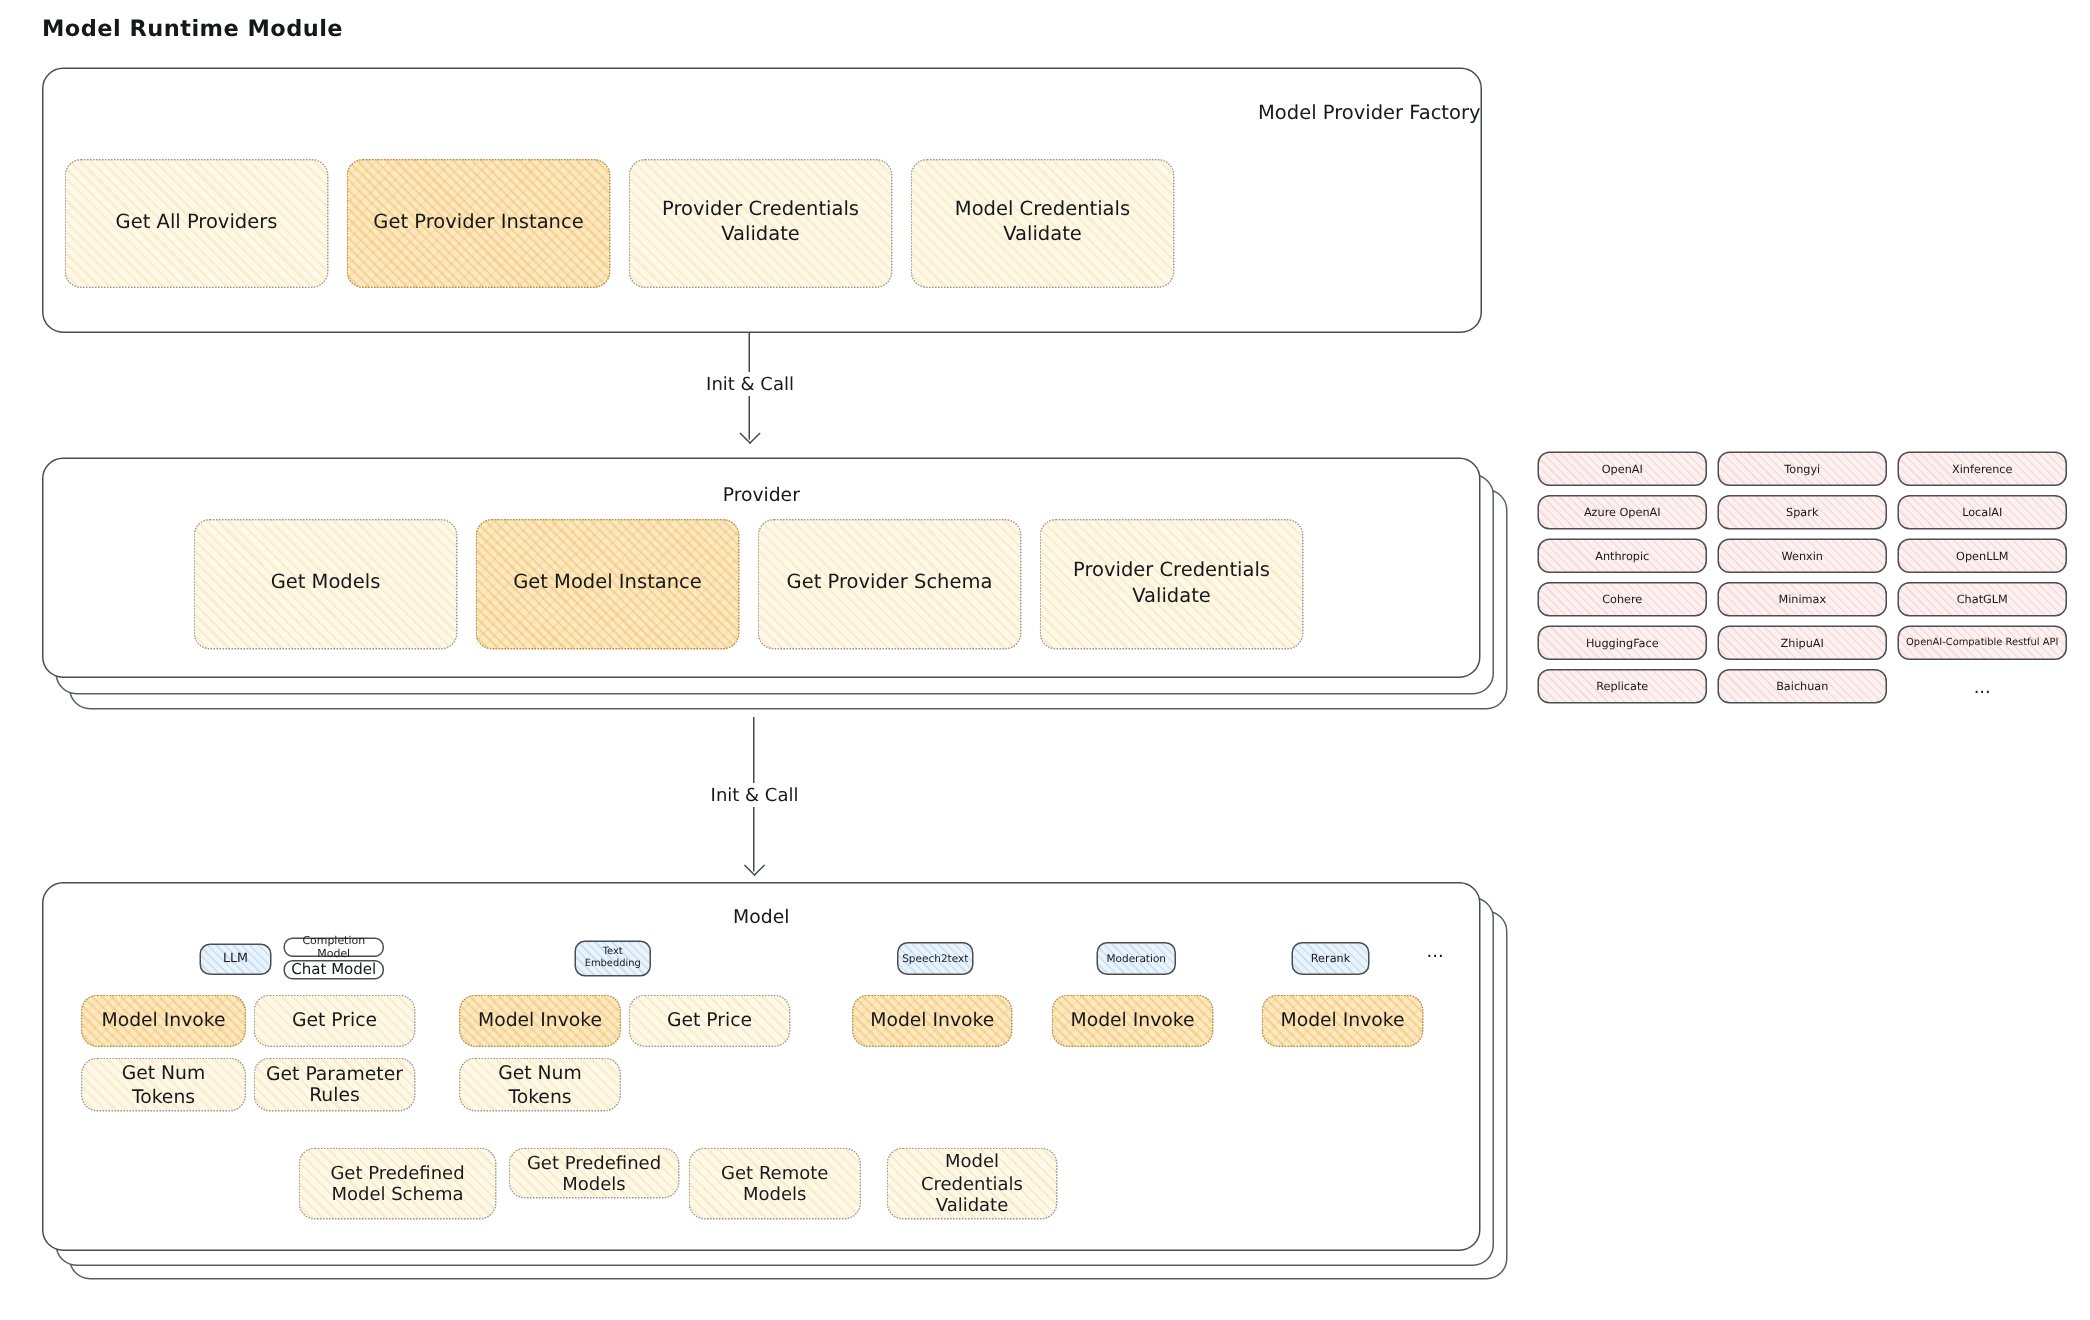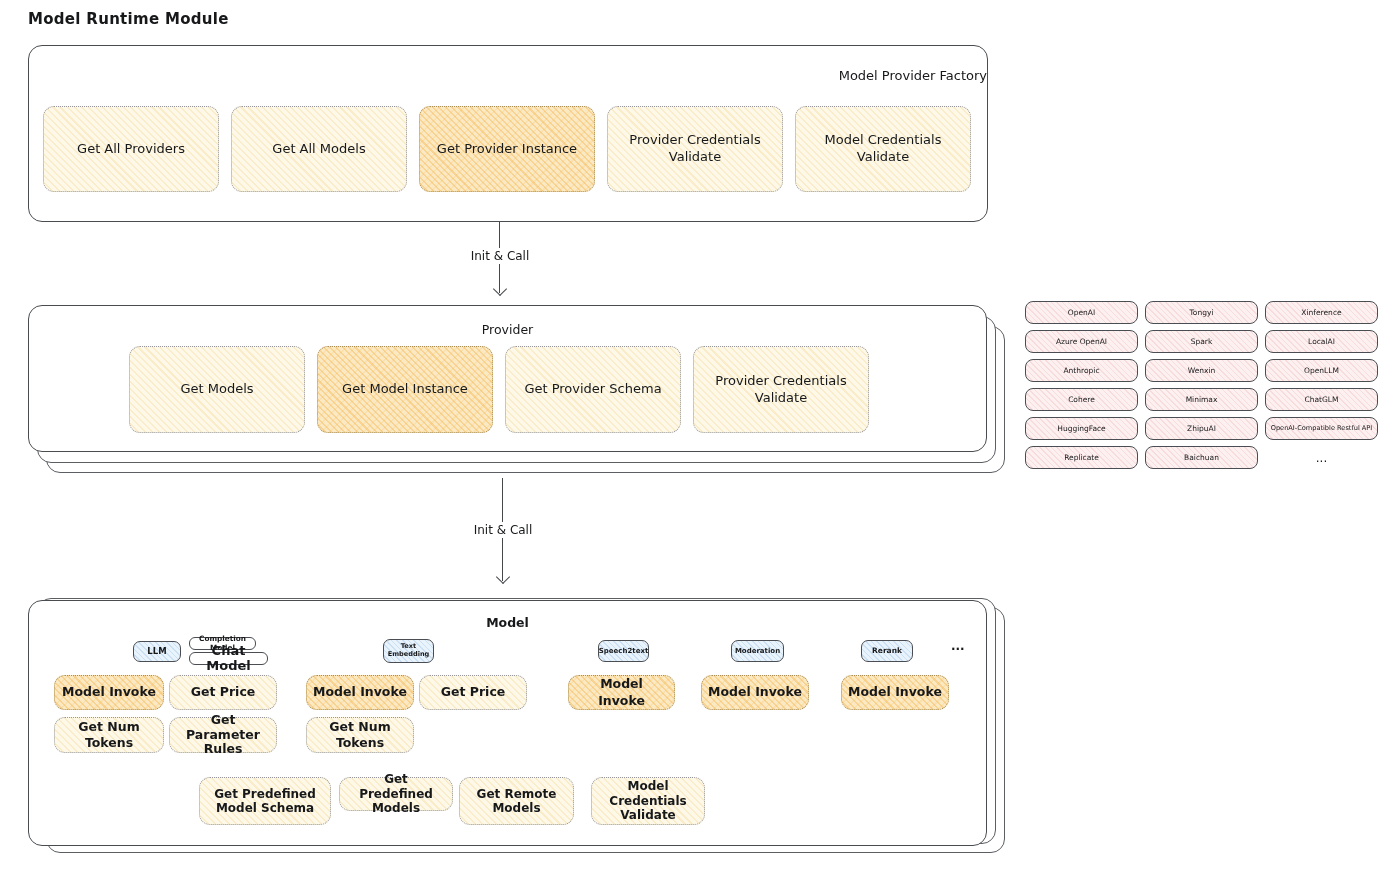--- a/index.html
+++ b/index.html
@@ -83,21 +83,20 @@
 <body>
 
 <div class="canvas">
 
   <div class="diagram-title">Model Runtime Module</div>
 
   <section class="bigbox" style="left:28px;top:45px;width:958px;height:175px;">
     <div class="bigbox-title" style="top:22px;text-align:right;">Model Provider Factory</div>
     <div class="factory-row">
       <div class="node fill-yellow">Get All Providers</div>
-      <div class="node fill-yellow">Get All Models</div>
       <div class="node fill-orange">Get Provider Instance</div>
       <div class="node fill-yellow">Provider Credentials Validate</div>
       <div class="node fill-yellow">Model Credentials Validate</div>
     </div>
   </section>
 
   <div class="arrow" style="left:499px;top:222px;height:71px;">
     <span class="arrow-label" style="top:26px;">Init &amp; Call</span>
   </div>
 
@@ -133,26 +132,26 @@
     <div class="chip">Baichuan</div>
     <div class="more-cell">...</div>
   </div>
 
   <div class="arrow" style="left:502px;top:478px;height:103px;">
     <span class="arrow-label" style="top:44px;">Init &amp; Call</span>
   </div>
 
   <div class="stack-layer" style="left:46px;top:607px;width:957px;height:244px;"></div>
   <div class="stack-layer" style="left:37px;top:598px;width:957px;height:244px;"></div>
-  <section class="bigbox" style="left:28px;top:600px;width:957px;height:244px;font-weight:bold;">
+  <section class="bigbox" style="left:28px;top:588px;width:957px;height:244px;">
     <div class="bigbox-title" style="top:14px;font-size:12.5px;">Model</div>
 
     <div class="tab tab-blue" style="left:104px;top:40px;width:48px;height:21px;font-size:8.5px;">LLM</div>
     <div class="tab tab-white" style="left:160px;top:36px;width:67px;height:13px;font-size:7.3px;">Completion Model</div>
-    <div class="tab tab-white" style="left:160px;top:51px;width:79px;height:13px;font-size:13px;">Chat Model</div>
+    <div class="tab tab-white" style="left:160px;top:51px;width:67px;height:13px;font-size:10px;">Chat Model</div>
     <div class="tab tab-blue" style="left:354px;top:38px;width:51px;height:24px;font-size:6.6px;padding:0 8px;">Text Embedding</div>
     <div class="tab tab-blue" style="left:569px;top:39px;width:51px;height:22px;font-size:7px;">Speech2text</div>
     <div class="tab tab-blue" style="left:702px;top:39px;width:53px;height:22px;font-size:7px;">Moderation</div>
     <div class="tab tab-blue" style="left:832px;top:39px;width:52px;height:22px;font-size:7.5px;">Rerank</div>
     <div class="model-more" style="left:922px;top:38px;">...</div>
 
     <div class="node fill-orange" style="left:25px;top:74px;width:110px;height:35px;font-size:12.5px;">Model Invoke</div>
     <div class="node fill-yellow" style="left:140px;top:74px;width:108px;height:35px;font-size:12.5px;">Get Price</div>
     <div class="node fill-orange" style="left:277px;top:74px;width:108px;height:35px;font-size:12.5px;">Model Invoke</div>
     <div class="node fill-yellow" style="left:390px;top:74px;width:108px;height:35px;font-size:12.5px;">Get Price</div>

